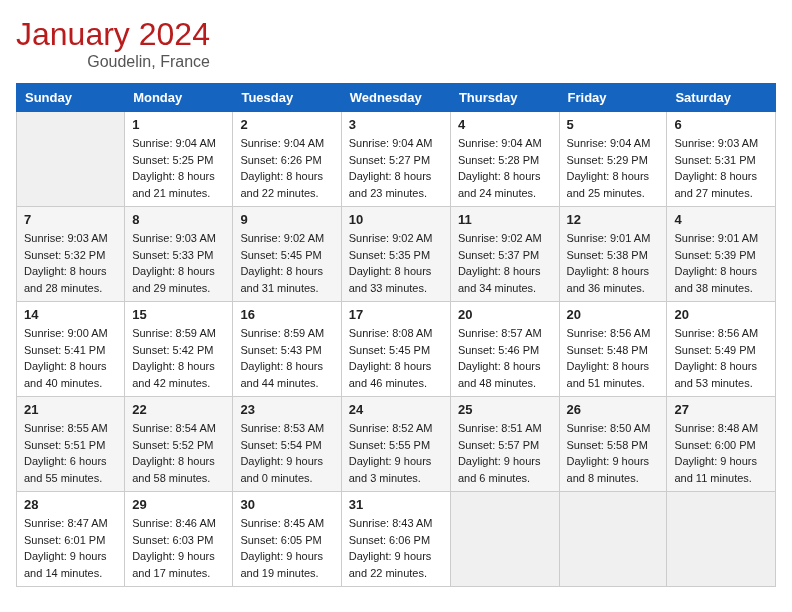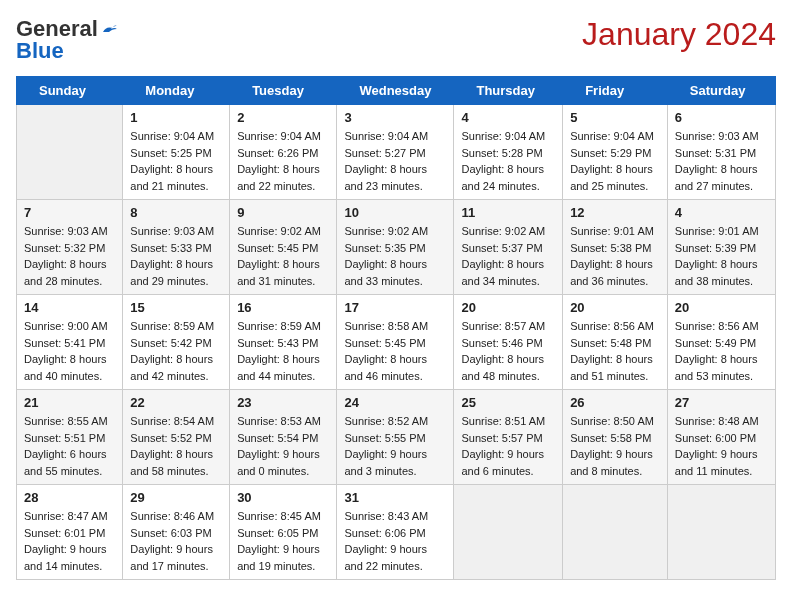--- a/index.html
+++ b/index.html
@@ -49,21 +49,21 @@
     }
     .calendar {
       width: 100%;
       border-collapse: collapse;
       border: 1px solid #ccc;
     }
     .calendar th {
       background: #1565c0;
       color: #fff;
       text-align: left;
-      padding: 6px 22px;
+      padding: 6px 8px;
       font-size: 13px;
       border: 1px solid #1565c0;
     }
     .calendar td {
       vertical-align: top;
       border: 1px solid #ccc;
       padding: 5px 7px;
       width: 110px;
       min-height: 80px;
       font-size: 11px;
@@ -90,31 +90,23 @@
     }
     .day-info {
       line-height: 1.5;
       font-size: 11px;
     }
   </style>
 </head>
 <body>
 
 <div class="header">
-  <div class="logo">
-    <div class="logo-text">
-      <span class="logo-general">General</span>
-      <svg class="logo-bird" viewBox="0 0 30 20" xmlns="http://www.w3.org/2000/svg">
-        <path d="M5,15 Q10,5 20,8 Q25,2 28,5 Q22,4 18,10 Q25,7 28,10 Q20,10 15,15 Z" fill="#1565c0"></path>
-      </svg>
-    </div>
-    <span class="logo-blue" style="color:#1565c0;font-size:22px;font-weight:bold;margin-top:-4px;margin-left:0;">Blue</span>
-  </div>
   <div class="title-block">
     <div class="month-title">January 2024</div>
+    <div class="location">Goudelin, France</div>
   </div>
 </div>
 
 <table class="calendar">
   <thead>
     <tr>
     <th>Sunday</th>
         <th>Monday</th>
         <th>Tuesday</th>
         <th>Wednesday</th>
@@ -254,21 +246,21 @@
           <span class="day-num">16</span>
           <div class="day-info">
             <div>Sunrise: 8:59 AM</div>
             <div>Sunset: 5:43 PM</div>
             <div>Daylight: 8 hours and 44 minutes.</div>
           </div>
         </td>
         <td>
           <span class="day-num">17</span>
           <div class="day-info">
-            <div>Sunrise: 8:58 AM</div>
+            <div>Sunrise: 8:08 AM</div>
             <div>Sunset: 5:45 PM</div>
             <div>Daylight: 8 hours and 46 minutes.</div>
           </div>
         </td>
         <td>
           <span class="day-num">20</span>
           <div class="day-info">
             <div>Sunrise: 8:57 AM</div>
             <div>Sunset: 5:46 PM</div>
             <div>Daylight: 8 hours and 48 minutes.</div>

